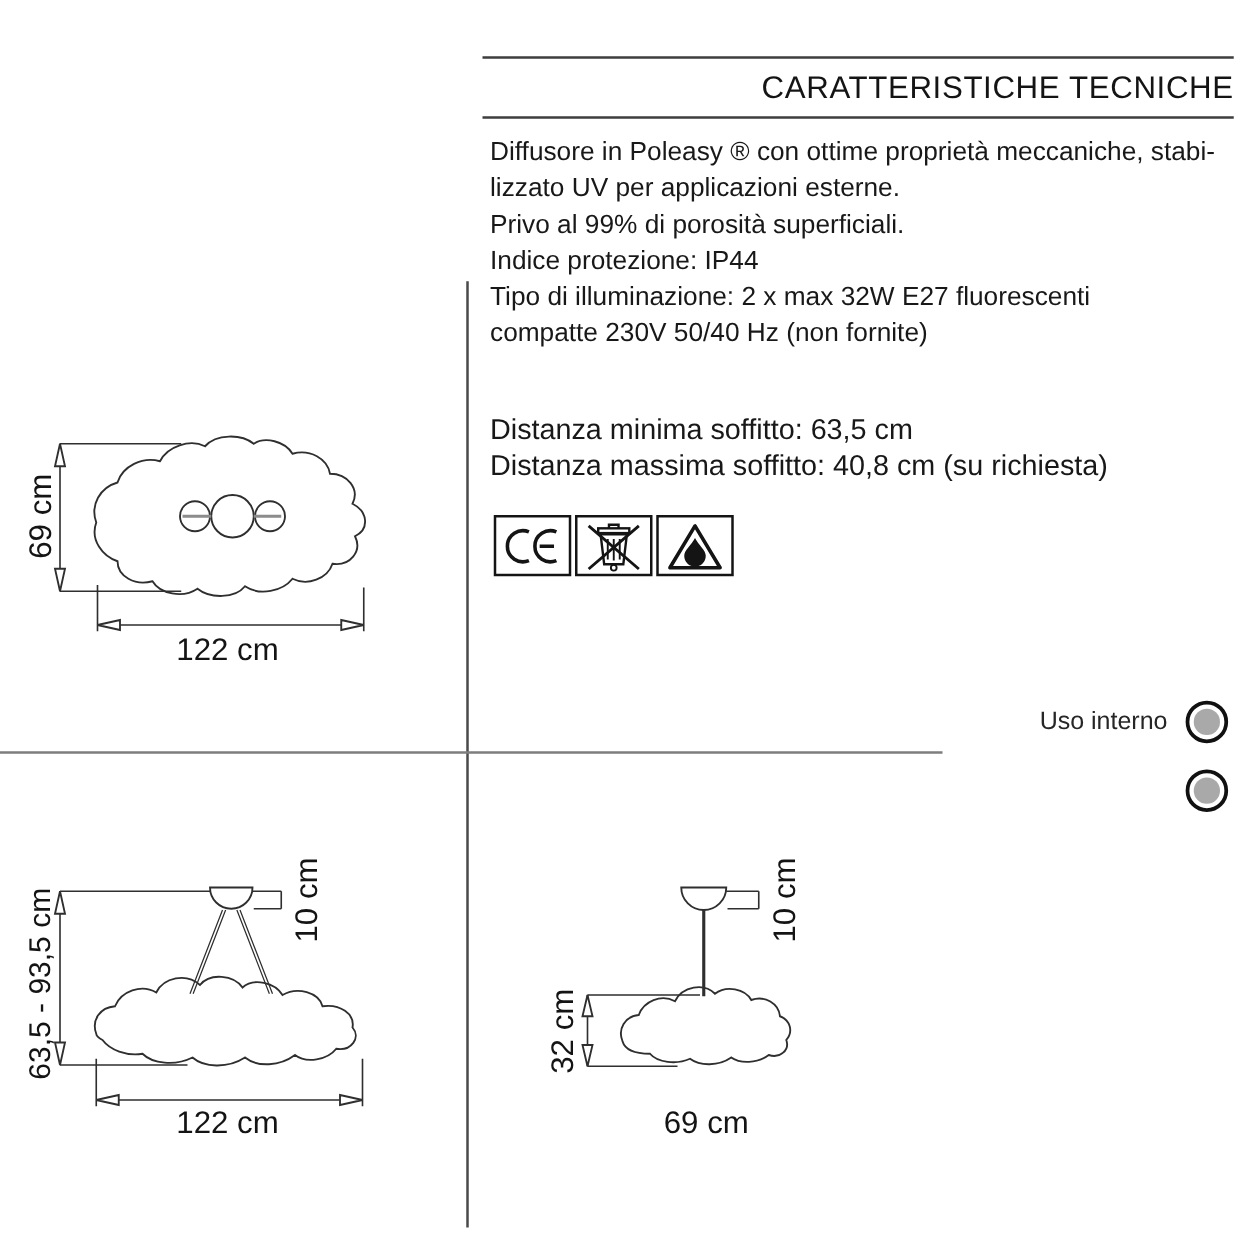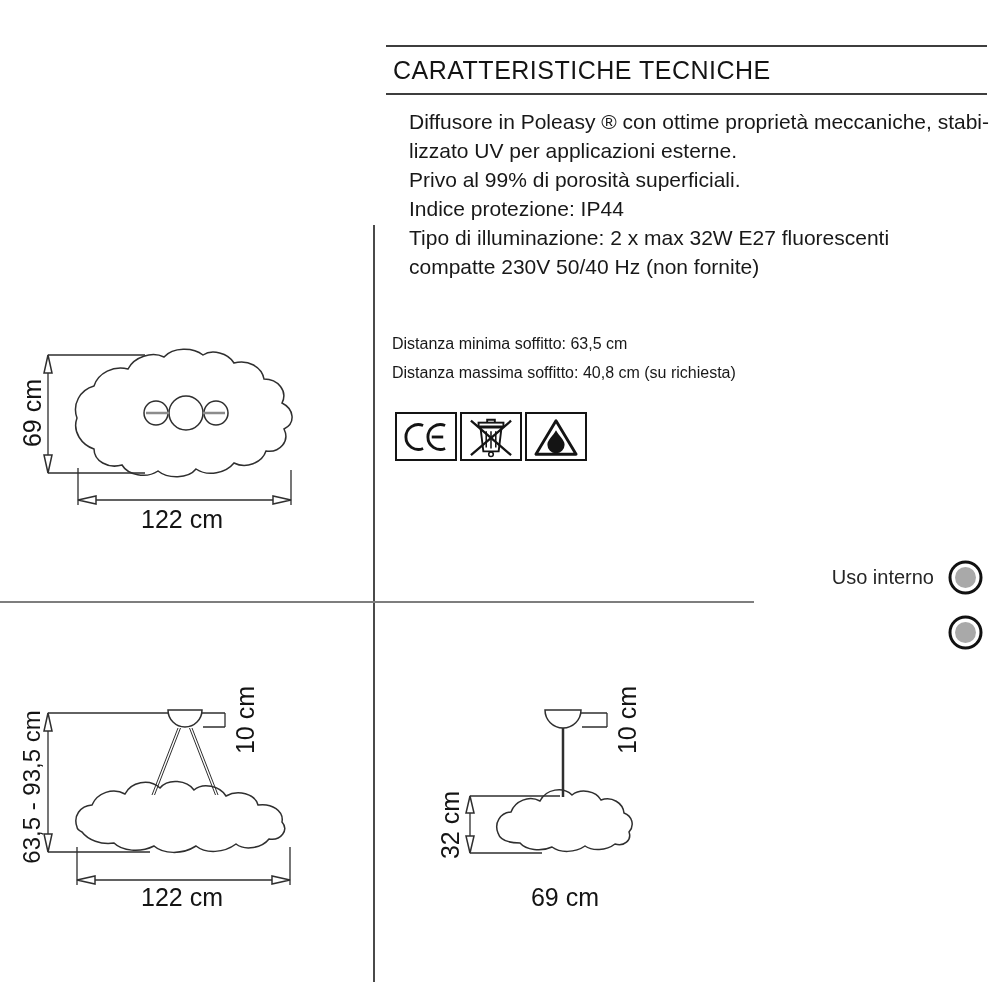--- a/index.html
+++ b/index.html
@@ -2,25 +2,25 @@
 <html><head>
 <meta charset="utf-8">
 <style>
   html,body{margin:0;padding:0;background:#fff;}
   .page{position:relative;width:1000px;height:1000px;background:#ffffff;
         font-family:"Liberation Sans",sans-serif;color:#1a1a1a;overflow:hidden;}
 
   .title-block{position:absolute;left:386px;top:45px;width:601px;height:50px;
         border-top:2px solid #3e3e3e;border-bottom:2px solid #3e3e3e;box-sizing:border-box;
         display:flex;align-items:center;padding-left:7px;
-        font-size:25px;letter-spacing:.5px;color:#141414;}
+        font-size:25px;letter-spacing:.5px;color:#141414;justify-content:flex-end;}
 
   .desc{position:absolute;left:392px;top:107px;font-size:21px;line-height:29px;
-        white-space:nowrap;color:#181818;margin-left:17px;}
-  .dist{position:absolute;left:392px;top:329px;font-size:16px;line-height:29px;
+        white-space:nowrap;color:#181818;}
+  .dist{position:absolute;left:392px;top:329px;font-size:23px;line-height:29px;
         white-space:nowrap;color:#181818;}
 
   .certs{position:absolute;left:395px;top:412px;display:flex;gap:3px;}
   .cert-box{width:62px;height:49px;border:2.5px solid #141414;box-sizing:border-box;
         display:flex;align-items:center;justify-content:center;background:#fff;}
 
   .usage-row{position:absolute;left:700px;width:284px;height:40px;display:flex;
         align-items:center;justify-content:flex-end;gap:13px;font-size:20px;color:#262626;}
   .row-interno{top:557px;}
   .row-esterno{top:612px;}

